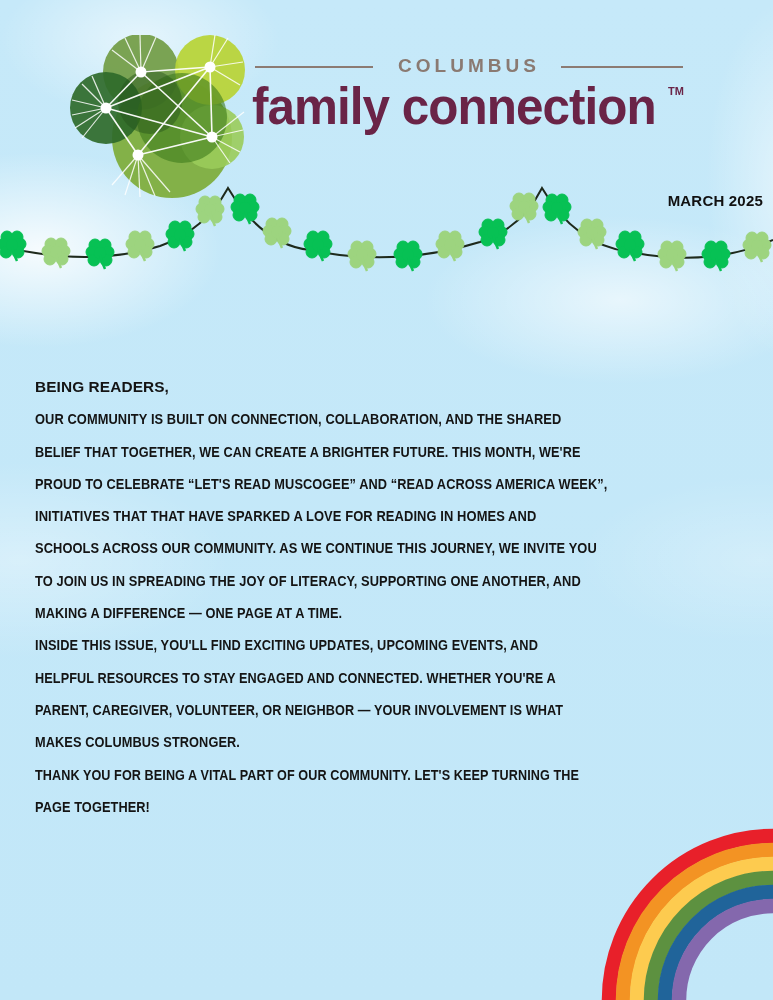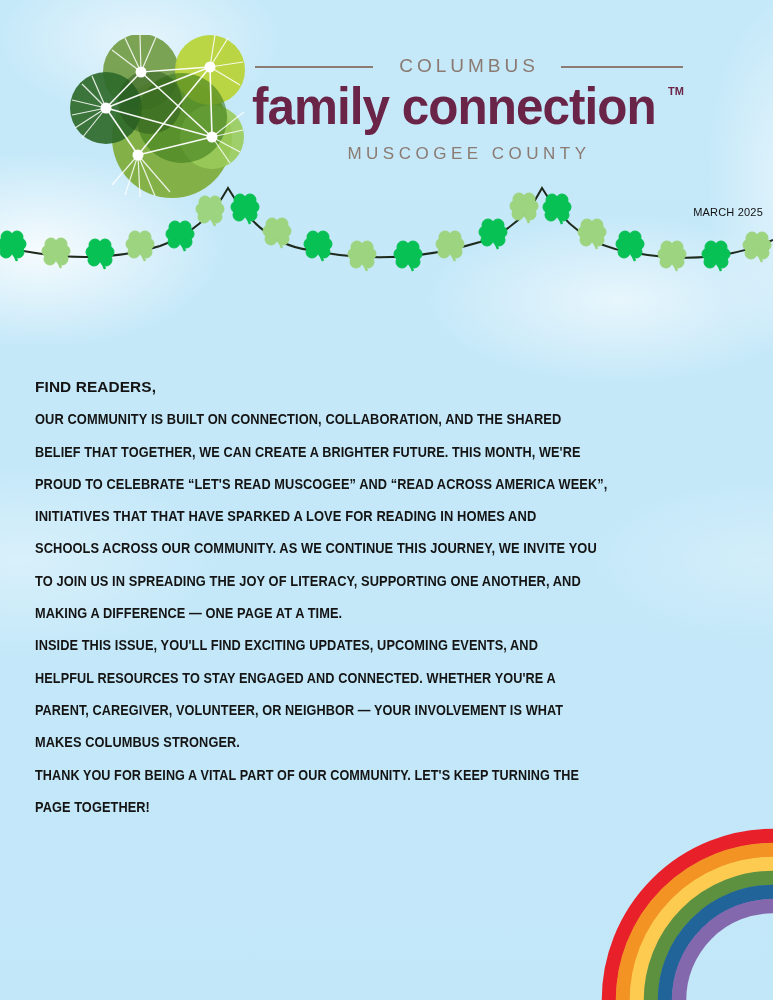--- a/index.html
+++ b/index.html
@@ -14,28 +14,28 @@
             radial-gradient(ellipse 300px 140px at 20px 560px, rgba(255,255,255,0.35), rgba(255,255,255,0) 70%),
             radial-gradient(ellipse 260px 120px at 760px 560px, rgba(255,255,255,0.25), rgba(255,255,255,0) 70%),
             linear-gradient(180deg, #c6e9f9 0%, #c2e7f8 100%); }
   .logo-mark { position: absolute; left: 70px; top: 35px; width: 185px; height: 170px; }
   .brand { position: absolute; left: 255px; top: 52px; width: 428px; }
   .brand-top { position: relative; height: 30px; }
   .brand-top .rule { position: absolute; top: 14px; height: 2px; background: #8c7b73; }
   .brand-top .rule.left { left: 0; width: 118px; }
   .brand-top .rule.right { right: 0; width: 122px; }
   .brand-top .city { position: absolute; left: 0; right: 0; top: 3px; text-align: center;
-                     color: #8a7a72; font-size: 19px; letter-spacing: 4px; font-weight: normal; }
+                     color: #8a7a72; font-size: 19px; letter-spacing: 4px; font-weight: bold; }
   .brand-name { position: absolute; left: -3px; top: 24px; color: #6a2447; font-size: 52px; font-weight: bold;
                 letter-spacing: -1px; white-space: nowrap; transform: scaleX(0.95); transform-origin: left top; }
   .brand-tm { position: absolute; left: 413px; top: 33px; color: #6a2447; font-size: 11px; font-weight: bold; }
   .brand-county { position: absolute; left: 0; right: 0; top: 92px; text-align: center; color: #8a7a72;
                   font-size: 17px; letter-spacing: 4.5px; }
   .garland { position: absolute; left: 0; top: 180px; width: 773px; height: 100px; }
-  .issue-date { position: absolute; right: 10px; top: 206px; font-size: 11px; font-weight: normal; color: #111;
+  .issue-date { position: absolute; right: 10px; top: 192px; font-size: 15px; font-weight: bold; color: #111;
                 letter-spacing: 0.2px; }
   .letter { position: absolute; left: 35px; top: 374px; width: 720px; color: #141414; }
   .letter .line { display: block; height: 32.3px; line-height: 26px; font-size: 15.4px; font-weight: bold;
                   white-space: nowrap; transform-origin: left center; letter-spacing: 0.1px; }
   .rainbow { position: absolute; right: 0; bottom: 0; width: 175px; height: 175px; }
 </style>
 </head>
 <body>
 
 <div class="page">
@@ -101,21 +101,20 @@
   </svg>
 
   <div class="brand">
     <div class="brand-top">
       <div class="rule left"></div>
       <div class="city">COLUMBUS</div>
       <div class="rule right"></div>
     </div>
     <div class="brand-name">family connection</div>
     <div class="brand-tm">TM</div>
-    <div class="brand-county">MUSCOGEE COUNTY</div>
   </div>
 
   <svg class="garland" viewBox="0 180 773 100">
     <defs>
       <g id="clover">
         <circle cx="-5" cy="-8" r="6"></circle>
           <circle cx="5" cy="-8" r="6"></circle>
         <circle cx="-8" cy="-1" r="6"></circle>
           <circle cx="8" cy="-1" r="6"></circle>
         <circle cx="-6" cy="7" r="6"></circle>
@@ -147,21 +146,21 @@
       <use href="#clover" x="524" y="207"></use>
       <use href="#clover" x="592" y="233"></use>
       <use href="#clover" x="672" y="255"></use>
       <use href="#clover" x="757" y="246"></use>
     </g>
   </svg>
 
   <div class="issue-date">MARCH 2025</div>
 
   <div class="letter">
-    <span class="line">FIND READERS,</span>
+    <span class="line">BEING READERS,</span>
     <span class="line" style="transform:scaleX(0.835)">OUR COMMUNITY IS BUILT ON CONNECTION, COLLABORATION, AND THE SHARED</span>
     <span class="line" style="transform:scaleX(0.825)">BELIEF THAT TOGETHER, WE CAN CREATE A BRIGHTER FUTURE. THIS MONTH, WE'RE</span>
     <span class="line" style="transform:scaleX(0.83)">PROUD TO CELEBRATE “LET'S READ MUSCOGEE” AND “READ ACROSS AMERICA WEEK”,</span>
     <span class="line" style="transform:scaleX(0.84)">INITIATIVES THAT THAT HAVE SPARKED A LOVE FOR READING IN HOMES AND</span>
     <span class="line" style="transform:scaleX(0.835)">SCHOOLS ACROSS OUR COMMUNITY. AS WE CONTINUE THIS JOURNEY, WE INVITE YOU</span>
     <span class="line" style="transform:scaleX(0.835)">TO JOIN US IN SPREADING THE JOY OF LITERACY, SUPPORTING ONE ANOTHER, AND</span>
     <span class="line" style="transform:scaleX(0.83)">MAKING A DIFFERENCE — ONE PAGE AT A TIME.</span>
     <span class="line" style="transform:scaleX(0.83)">INSIDE THIS ISSUE, YOU'LL FIND EXCITING UPDATES, UPCOMING EVENTS, AND</span>
     <span class="line" style="transform:scaleX(0.825)">HELPFUL RESOURCES TO STAY ENGAGED AND CONNECTED. WHETHER YOU'RE A</span>
     <span class="line" style="transform:scaleX(0.825)">PARENT, CAREGIVER, VOLUNTEER, OR NEIGHBOR — YOUR INVOLVEMENT IS WHAT</span>

